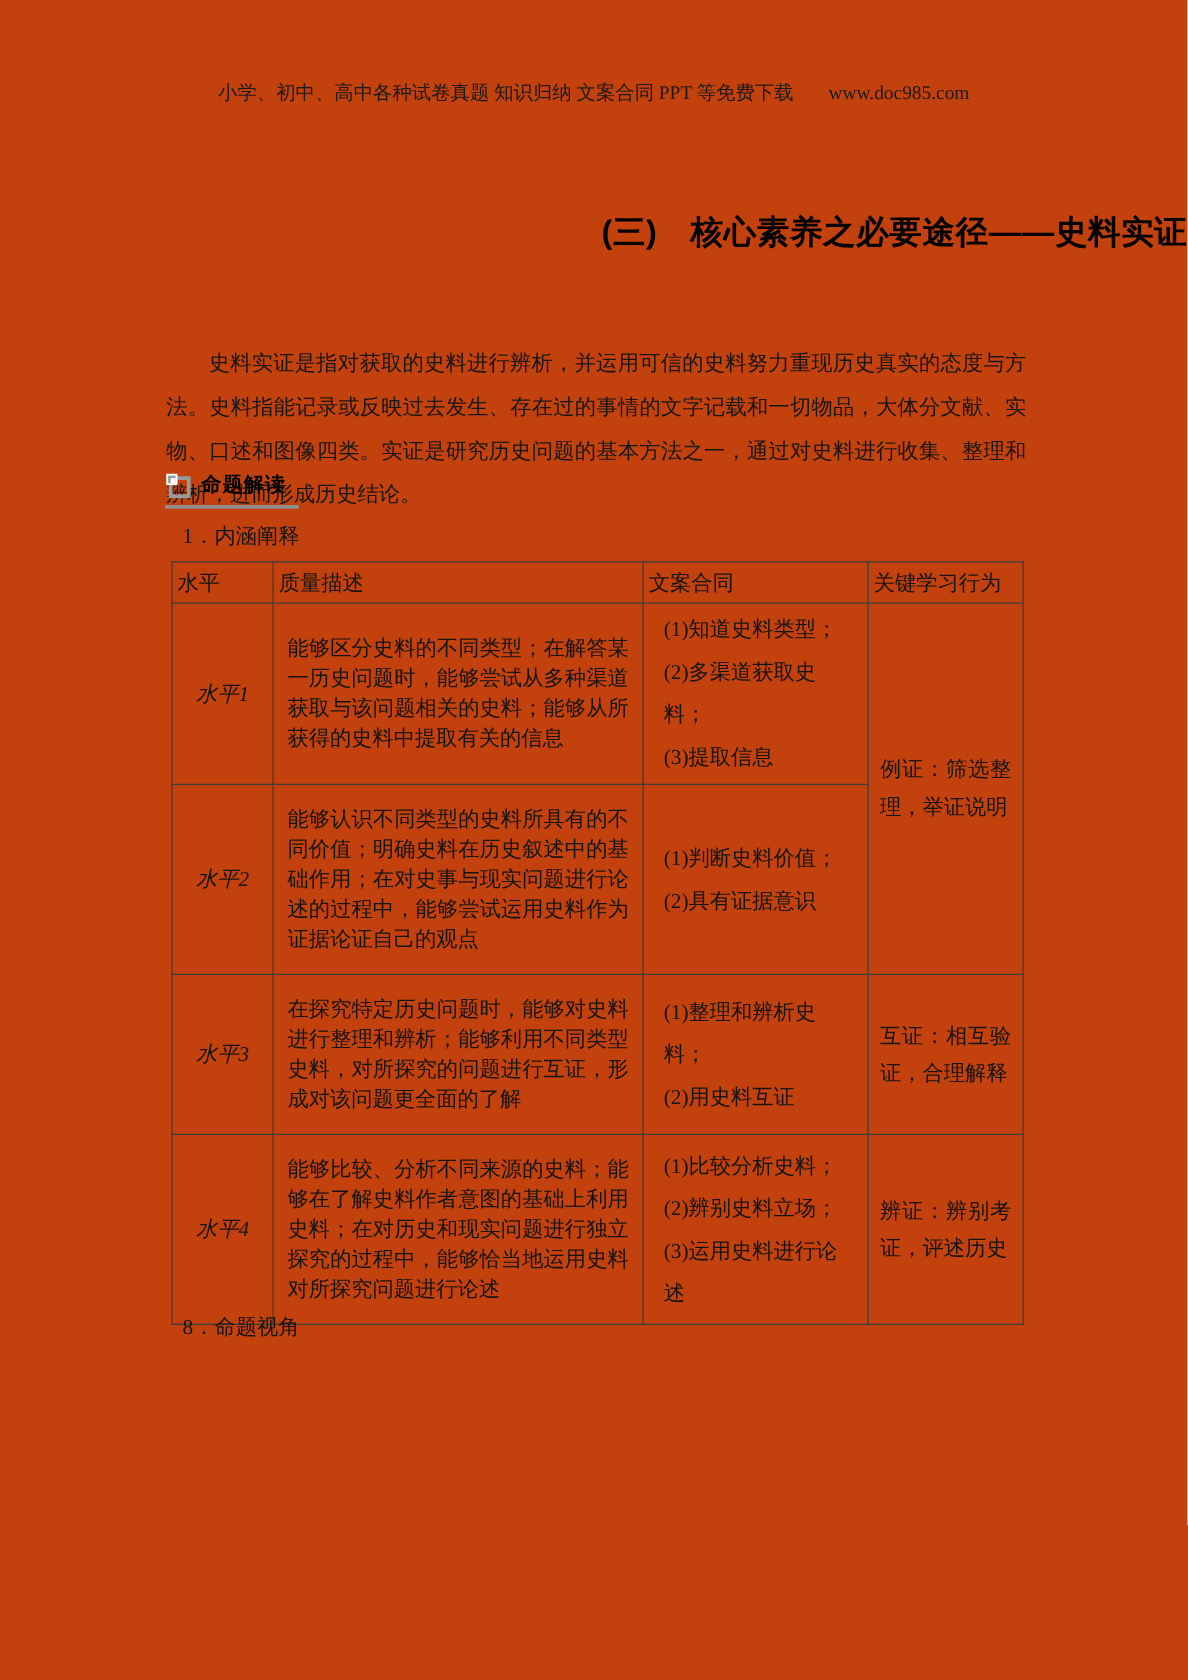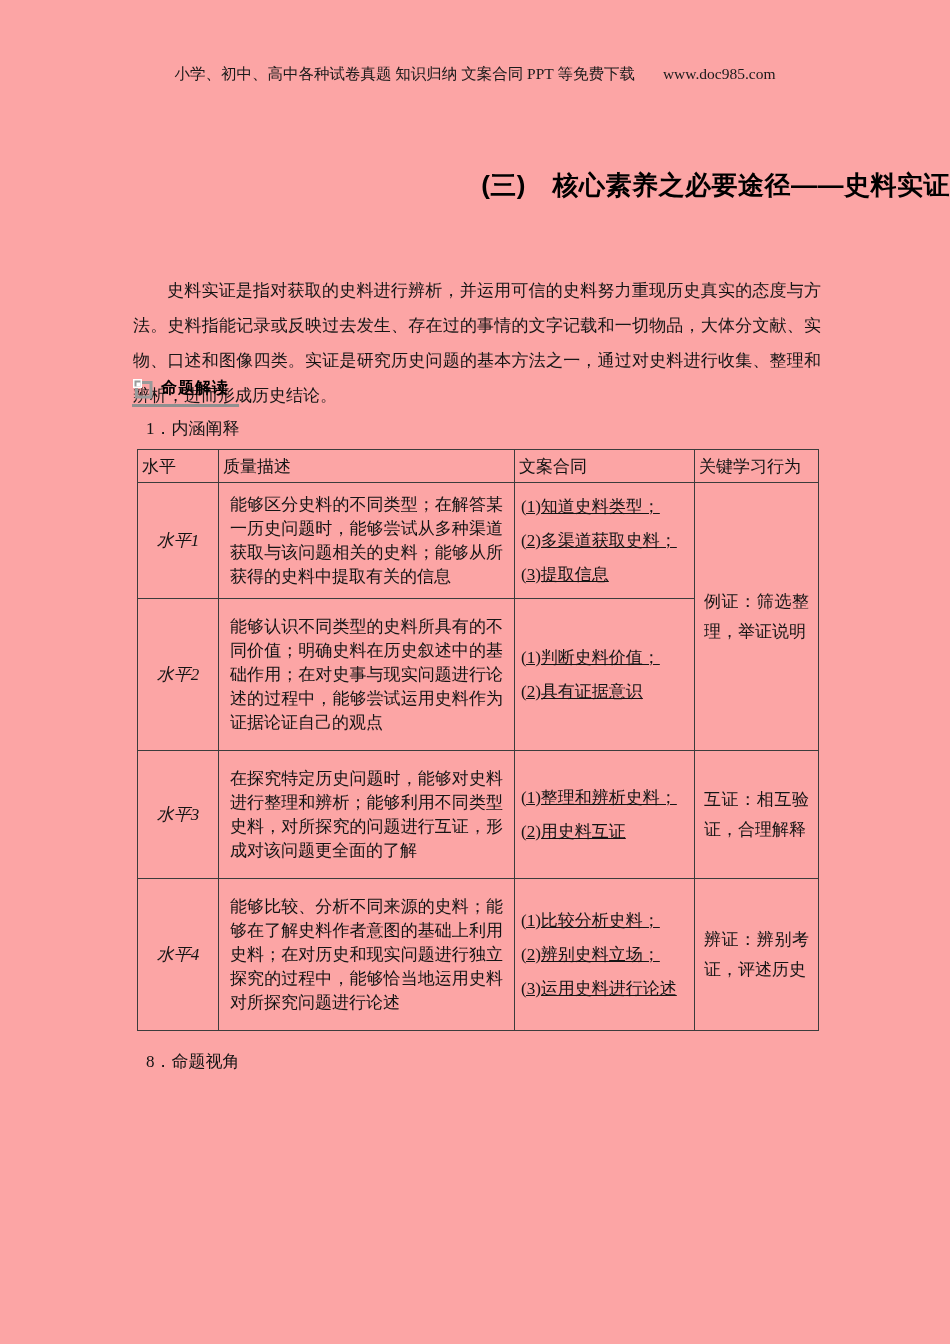--- a/index.html
+++ b/index.html
@@ -1,20 +1,20 @@
 <!DOCTYPE html>
 <html><head>
 <meta charset="utf-8">
 <style>
   html, body { margin: 0; padding: 0; background: #ffffff; }
   .page {
     position: relative;
     width: 950px;
     height: 1344px;
-    background: #fca5a5;
+    background: #c2410c;
     font-family: "Liberation Serif", "DejaVu Serif", serif;
     color: #141414;
     overflow: hidden;
   }
 
   
   .doc-header {
     position: absolute;
     top: 64px; left: 0;
     width: 100%;
@@ -109,24 +109,23 @@
     font-style: italic;
   }
   td.desc {
     text-align: justify;
     vertical-align: middle;
     padding: 4px 11px;
     line-height: 24px;
   }
   td.points {
     vertical-align: middle;
-    padding: 4px 6px;
+    padding: 4px 16px;
     line-height: 34px;
     white-space: pre-line;
-    text-decoration: underline;
   }
   td.behavior {
     vertical-align: middle;
     padding: 4px 9px;
     line-height: 30px;
     text-align: justify;
   }
 </style>
 </head>
 <body>

